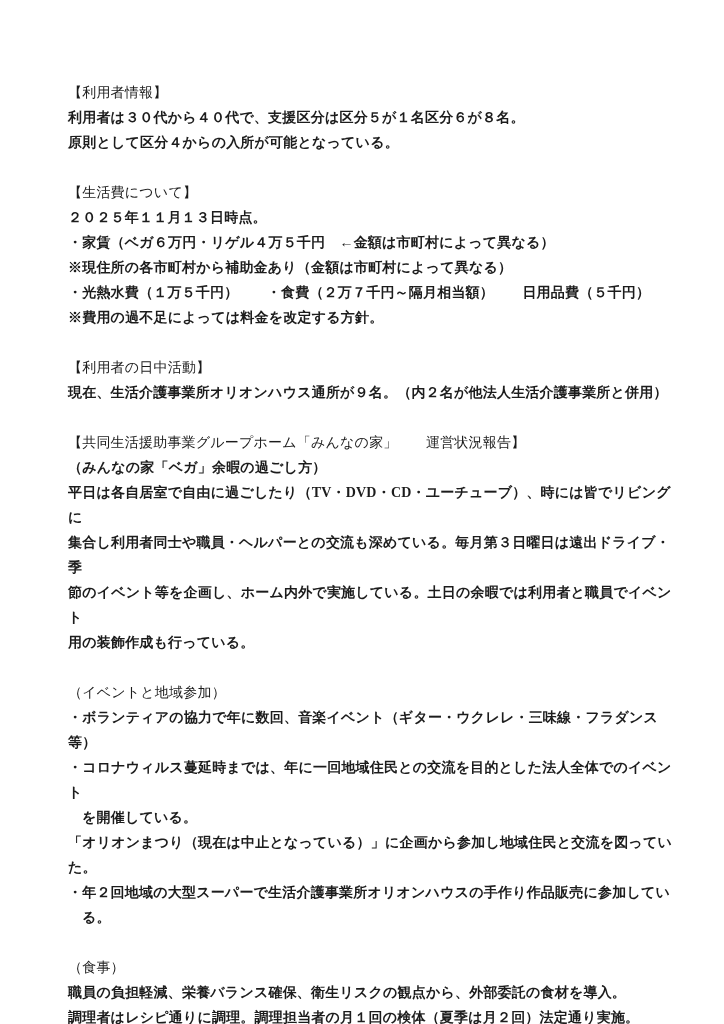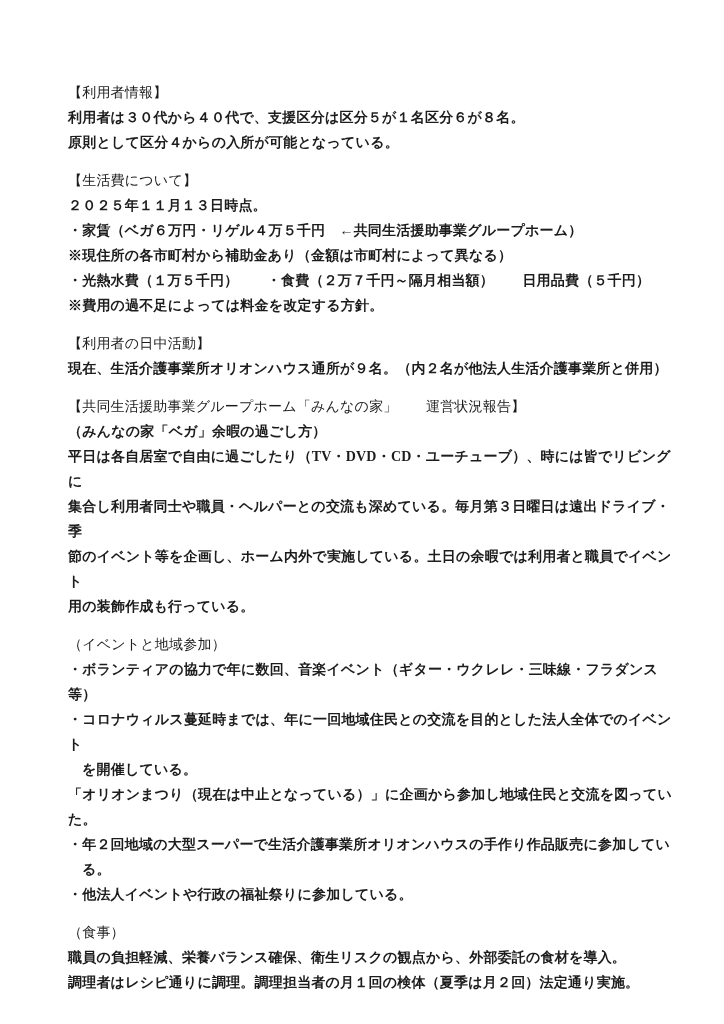--- a/index.html
+++ b/index.html
@@ -17,21 +17,21 @@
     color: #1c1c1c;
     padding-left: 9px;
   }
   .doc-body {
     position: absolute;
     top: 80px;
     left: 68px;
     right: 58px;
   }
   .section + .section {
-    margin-top: 13px;
+    margin-top: 25px;
   }
   .line {
     font-size: 14px;
     line-height: 25px;
     white-space: pre-wrap;
     letter-spacing: 0.2px;
     font-weight: bold;
   }
   .line.heading {
     font-weight: normal; 
@@ -46,21 +46,21 @@
 <div class="page">
   <div class="doc-body" id="doc-body" style="color: rgb(28, 28, 28);">
       <section class="section">
         <div class="line heading">【利用者情報】</div>
         <div class="line">利用者は３０代から４０代で、支援区分は区分５が１名区分６が８名。</div>
         <div class="line">原則として区分４からの入所が可能となっている。</div>
       </section>
       <section class="section">
         <div class="line heading">【生活費について】</div>
         <div class="line">２０２５年１１月１３日時点。</div>
-        <div class="line">・家賃（ベガ６万円・リゲル４万５千円　←共同生活援助事業グループホーム）</div>
+        <div class="line">・家賃（ベガ６万円・リゲル４万５千円　←金額は市町村によって異なる）</div>
         <div class="line">※現住所の各市町村から補助金あり（金額は市町村によって異なる）</div>
         <div class="line">・光熱水費（１万５千円）　　・食費（２万７千円～隔月相当額）　　日用品費（５千円）</div>
         <div class="line">※費用の過不足によっては料金を改定する方針。</div>
       </section>
       <section class="section">
         <div class="line heading">【利用者の日中活動】</div>
         <div class="line">現在、生活介護事業所オリオンハウス通所が９名。（内２名が他法人生活介護事業所と併用）</div>
       </section>
       <section class="section">
         <div class="line heading">【共同生活援助事業グループホーム「みんなの家」　　運営状況報告】</div>
@@ -71,21 +71,20 @@
         <div class="line">用の装飾作成も行っている。</div>
       </section>
       <section class="section">
         <div class="line heading">（イベントと地域参加）</div>
         <div class="line">・ボランティアの協力で年に数回、音楽イベント（ギター・ウクレレ・三味線・フラダンス等）</div>
         <div class="line">・コロナウィルス蔓延時までは、年に一回地域住民との交流を目的とした法人全体でのイベント</div>
         <div class="line indent">を開催している。</div>
         <div class="line">「オリオンまつり（現在は中止となっている）」に企画から参加し地域住民と交流を図っていた。</div>
         <div class="line">・年２回地域の大型スーパーで生活介護事業所オリオンハウスの手作り作品販売に参加してい</div>
         <div class="line indent">る。</div>
-        <div class="line">・他法人イベントや行政の福祉祭りに参加している。</div>
       </section>
       <section class="section">
         <div class="line heading">（食事）</div>
         <div class="line">職員の負担軽減、栄養バランス確保、衛生リスクの観点から、外部委託の食材を導入。</div>
         <div class="line">調理者はレシピ通りに調理。調理担当者の月１回の検体（夏季は月２回）法定通り実施。</div>
       </section>
     </div>
 </div>
 
 </body></html>

